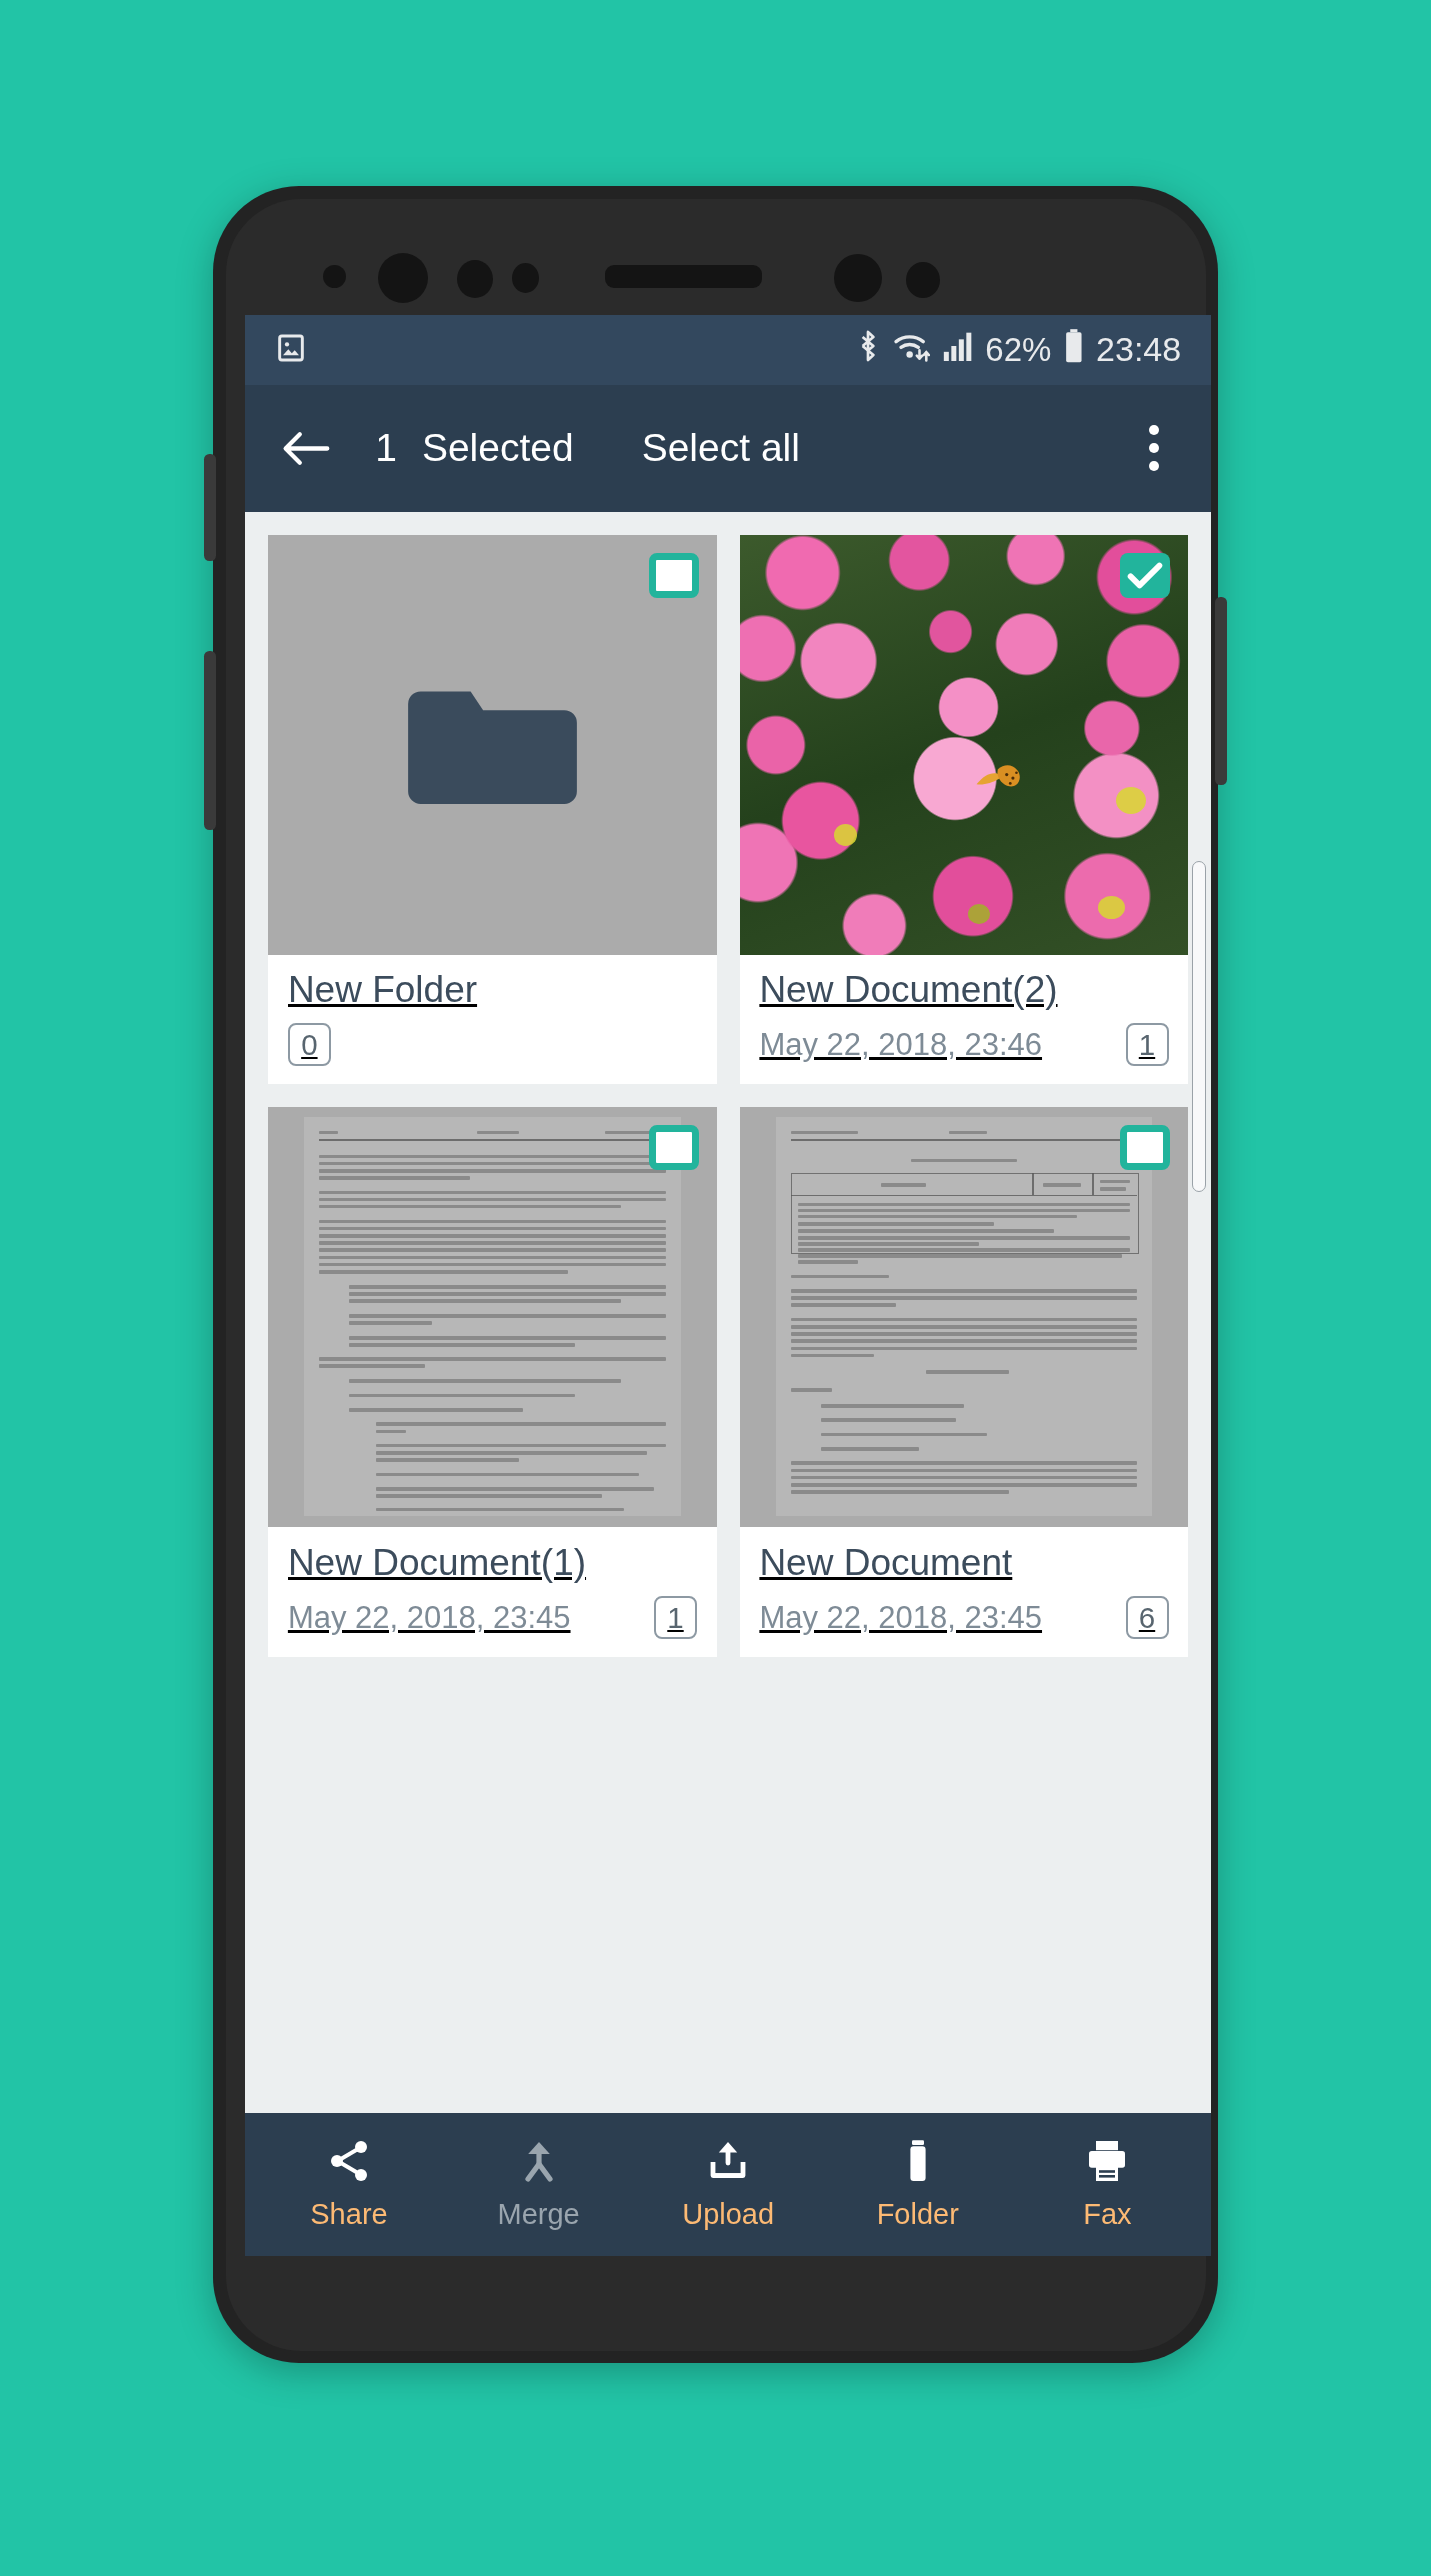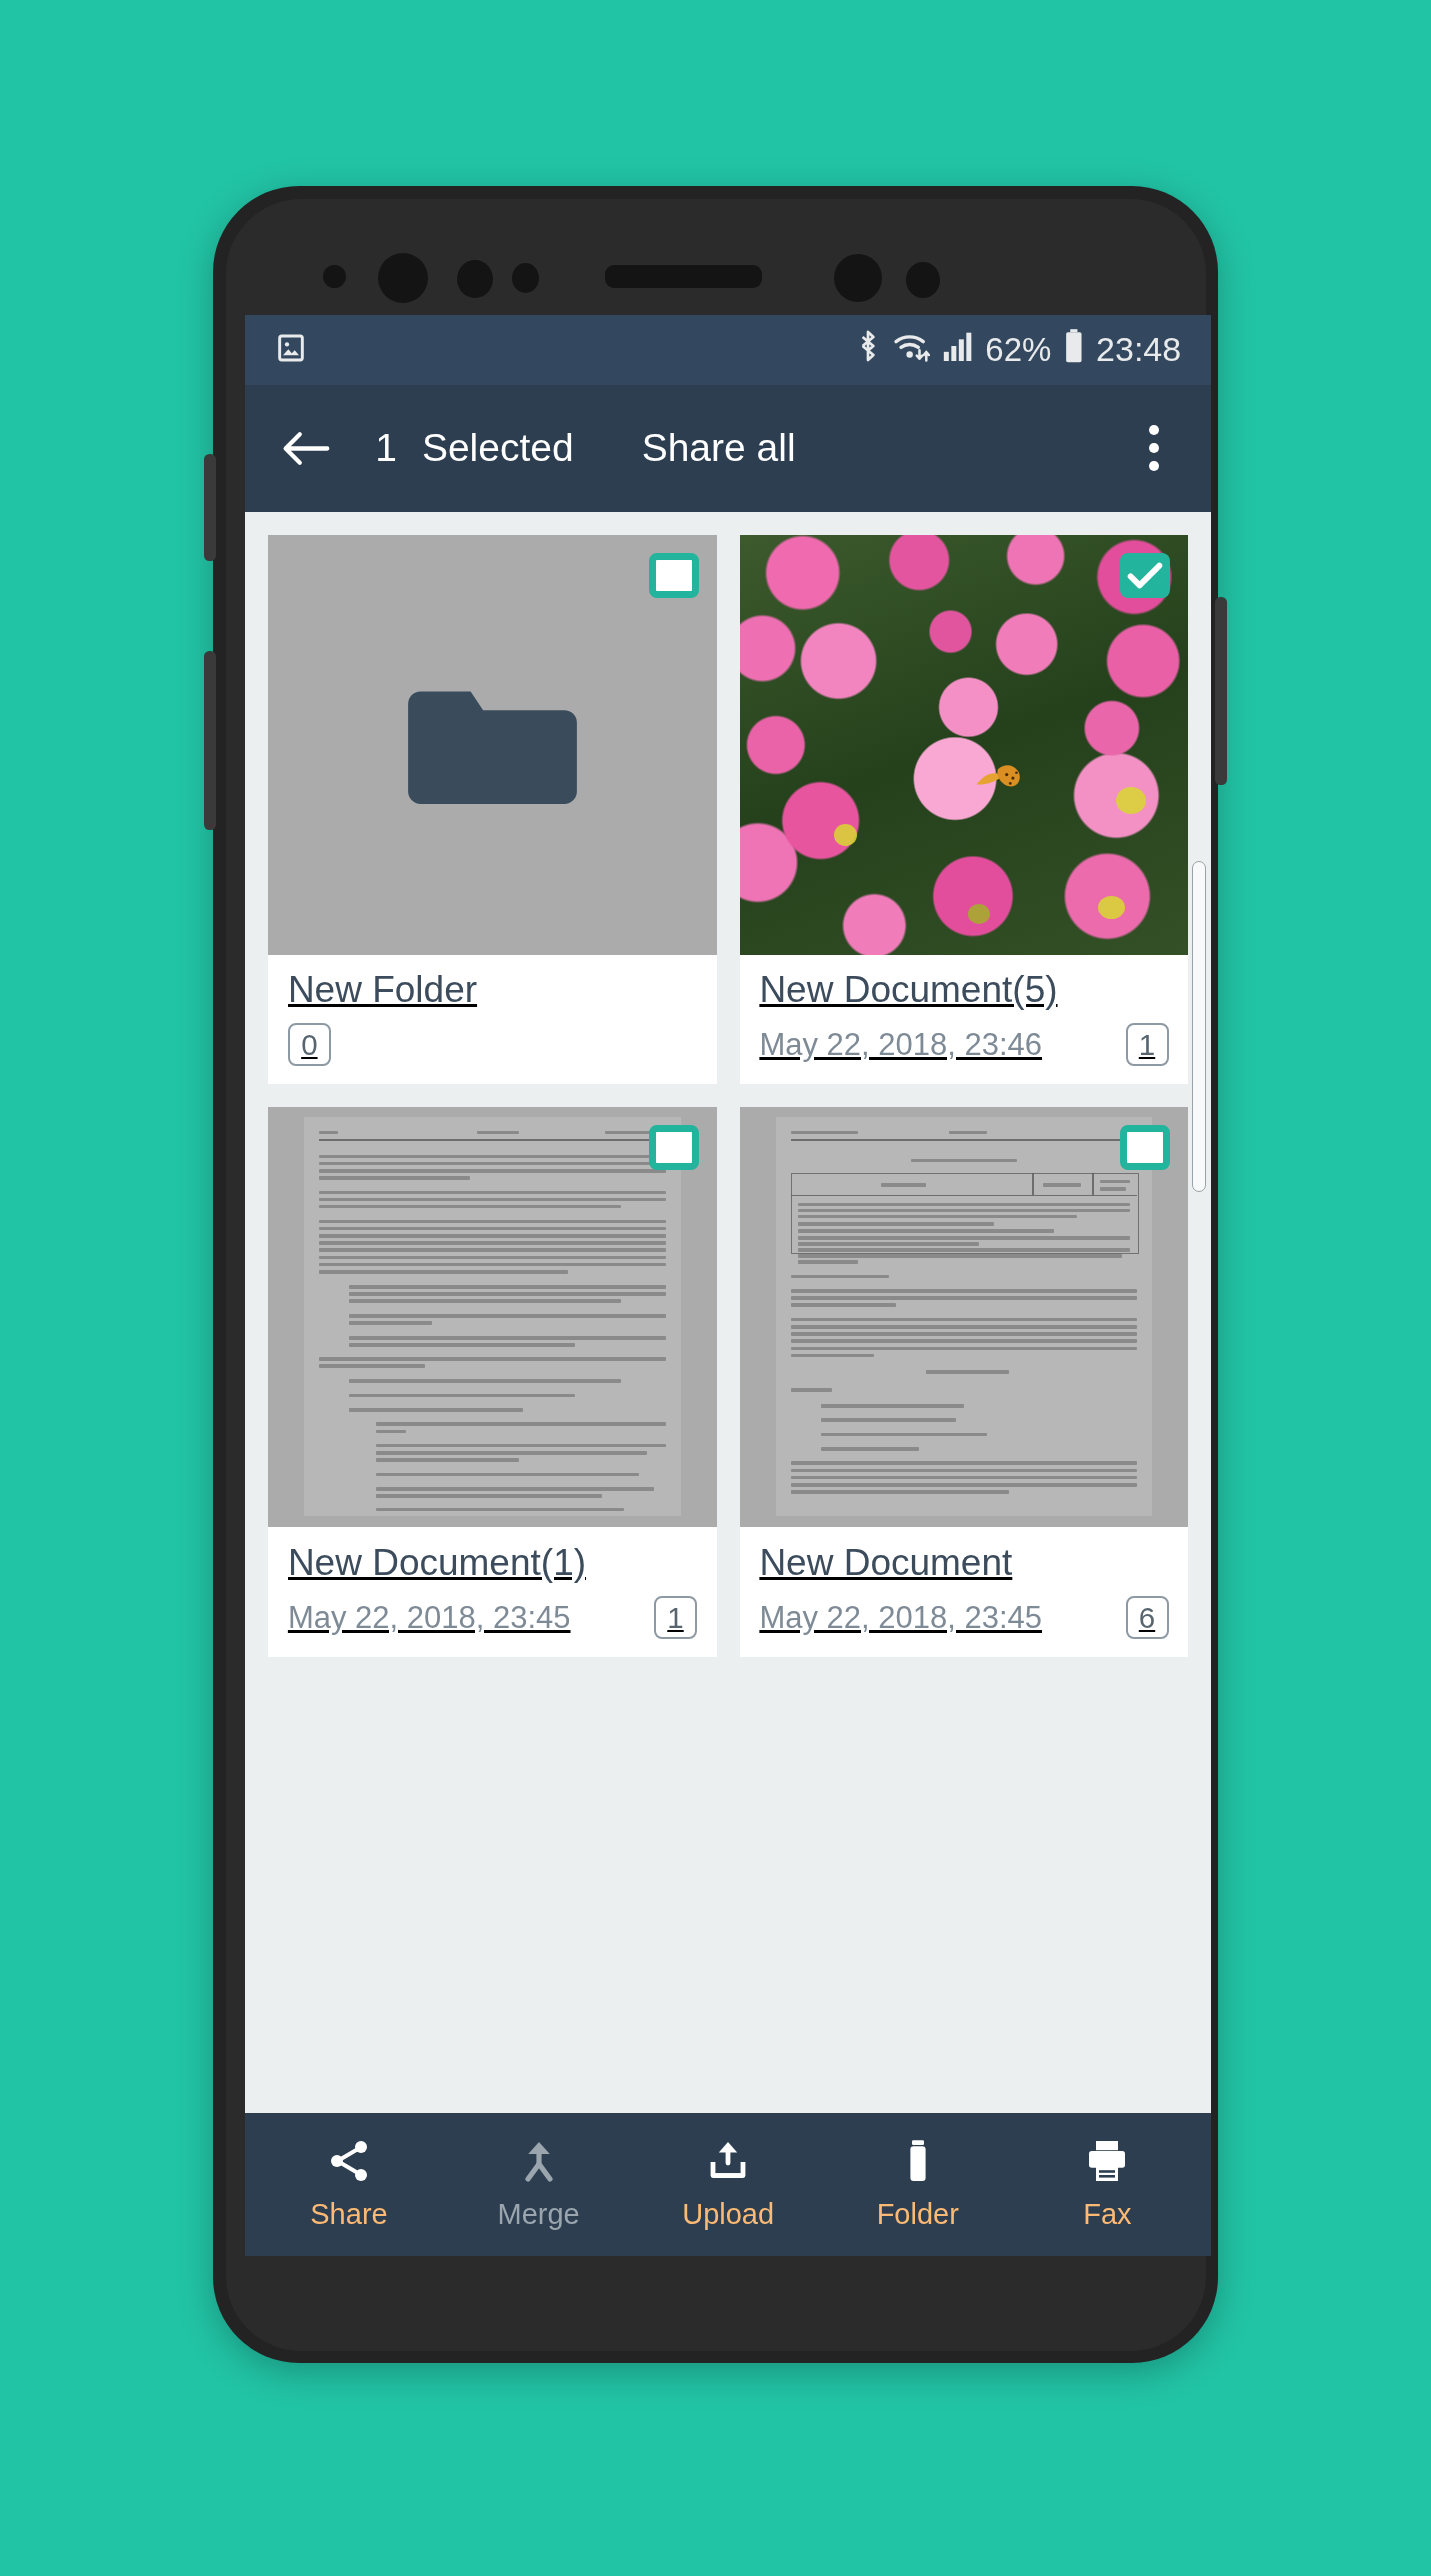--- a/index.html
+++ b/index.html
@@ -405,21 +405,21 @@
       </div>
 
       <div class="appbar">
         <div class="back">
           <svg width="50" height="39" viewBox="0 0 28 22">
             <path d="M26 11H3M10.5 3L2.5 11l8 8" fill="none" stroke="#ffffff" stroke-width="2.4" stroke-linecap="round" stroke-linejoin="round"></path>
           </svg>
         </div>
         <span class="sel-count">1</span>
         <span class="sel-label">Selected</span>
-        <span class="select-all">Share all</span>
+        <span class="select-all">Select all</span>
         <div class="overflow">
           <span class="dot"></span>
           <span class="dot"></span>
           <span class="dot"></span>
         </div>
       </div>
 
       <div class="content">
 
         <div class="grid">
@@ -455,21 +455,21 @@
                   <circle cx="49" cy="13" r="1.5" fill="#4a2c08"></circle>
                 </svg>
               </div>
               <div class="checkbox checked">
                 <svg width="36" height="29" viewBox="0 0 20 16">
                   <path d="M2 8.5l5 5L18 2.5" fill="none" stroke="#ffffff" stroke-width="3.2" stroke-linecap="round" stroke-linejoin="round"></path>
                 </svg>
               </div>
             </div>
             <div class="meta">
-              <div class="card-title">New Document(5)</div>
+              <div class="card-title">New Document(2)</div>
               <div class="card-sub">
                 <span class="card-date">May 22, 2018, 23:46</span>
                 <span class="page-badge">1</span>
               </div>
             </div>
           </div>
 
           <div class="card">
             <div class="thumb doc">
               <div class="docpage">

